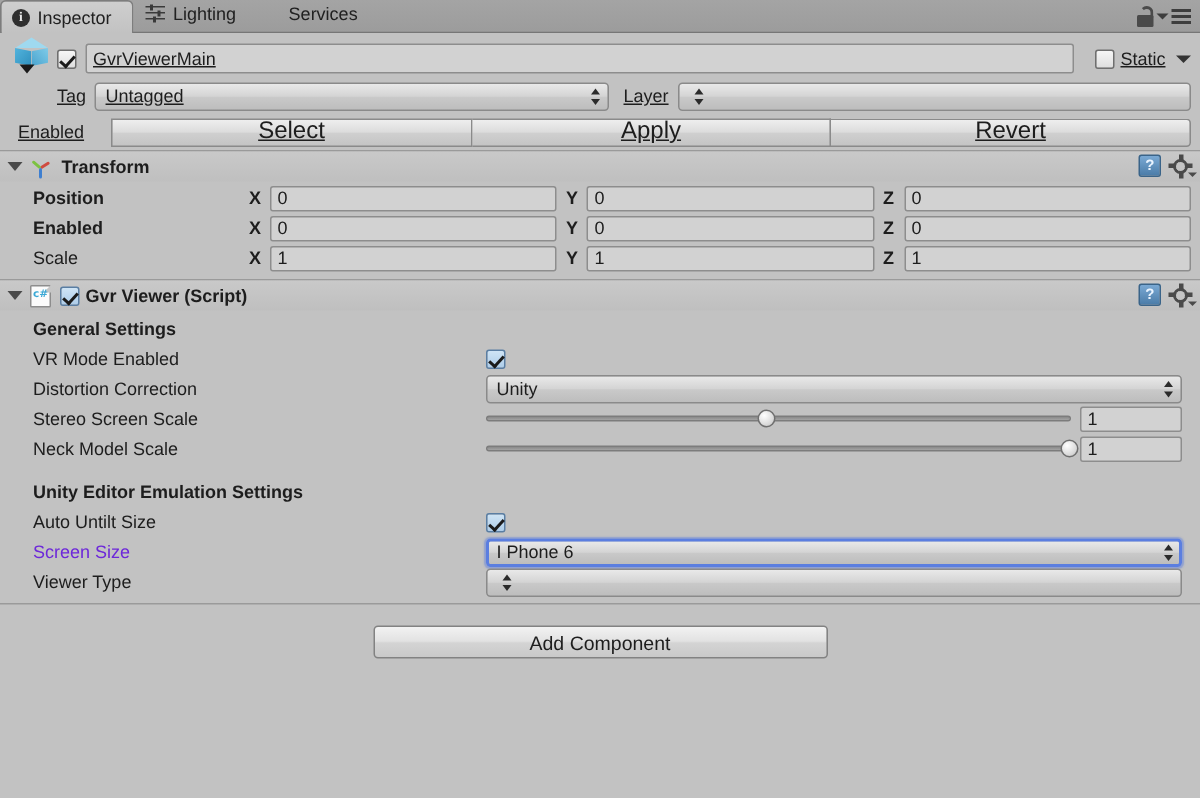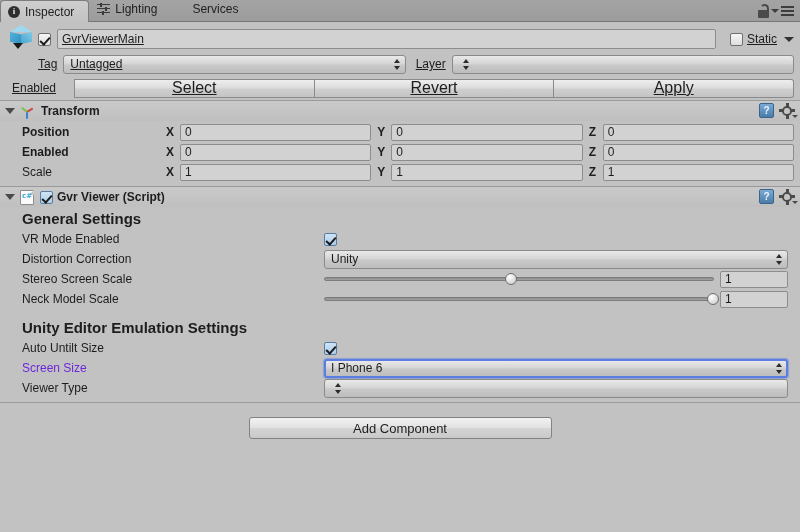--- a/index.html
+++ b/index.html
@@ -260,21 +260,21 @@
   .gear-arrow {
     position:absolute; right:-4px; bottom:0px;
     width:0;height:0;border-left:3px solid transparent;border-right:3px solid transparent;
     border-top:3px solid #4a4a4a;
   }
 
   .comp-body { background:#c2c2c2; padding: 1px 6px 4px 6px; }
   .prow { display:flex; align-items:center; height: 20px; }
   .pname { flex: 0 0 318px; font-size: 12px; padding-left: 16px; }
   .pname.blue { color: #6d28d9; }
-  .section-lbl { font-weight: bold; font-size: 15px; padding-left: 16px; height:21px; display:flex; align-items:center;}
+  .section-lbl { font-weight: bold; font-size: 12px; padding-left: 16px; height:21px; display:flex; align-items:center;}
 
   .vec-row { display:flex; align-items:center; height:20px; }
   .vec-lbl { flex:0 0 160px; font-size:12px; padding-left:16px; }
   .vec-lbl.bold { font-weight: bold; }
   .axis { display:flex; align-items:center; flex: 1 1 0; min-width:0; }
   .axis .ax { flex:0 0 14px; font-size:12px; font-weight:bold; text-align:left; }
   .numfield {
     flex: 1 1 auto; min-width: 0; height: 17px;
     background: #d2d2d2; border: 1px solid #8d8d8d; border-radius: 2px;
     font-size: 12px; padding: 0 4px; line-height: 15px;
@@ -375,22 +375,22 @@
       </div>
       <span class="lbl" style="margin-left:10px;">Layer</span>
       <div class="popup" style="flex:1 1 0; margin-left:6px;">
         <span class="updown"></span>
       </div>
     </div>
 
     <div class="row" style="height:24px; padding-left:6px;">
       <span class="lbl" style="flex:0 0 62px;">Enabled</span>
       <div class="btn" style="flex:1 1 0;">Select</div>
+      <div class="btn" style="flex:1 1 0;">Apply</div>
       <div class="btn" style="flex:1 1 0;">Revert</div>
-      <div class="btn" style="flex:1 1 0;">Apply</div>
     </div>
   </div>
 
   <div class="sep"></div>
 
   <div>
     <div class="comp-header">
       <span class="foldout"></span>
       <span class="axis-ico">
         <i style="left:7px; top:7px; width:7px; background:#cf4a3f; transform:rotate(-32deg);"></i>

